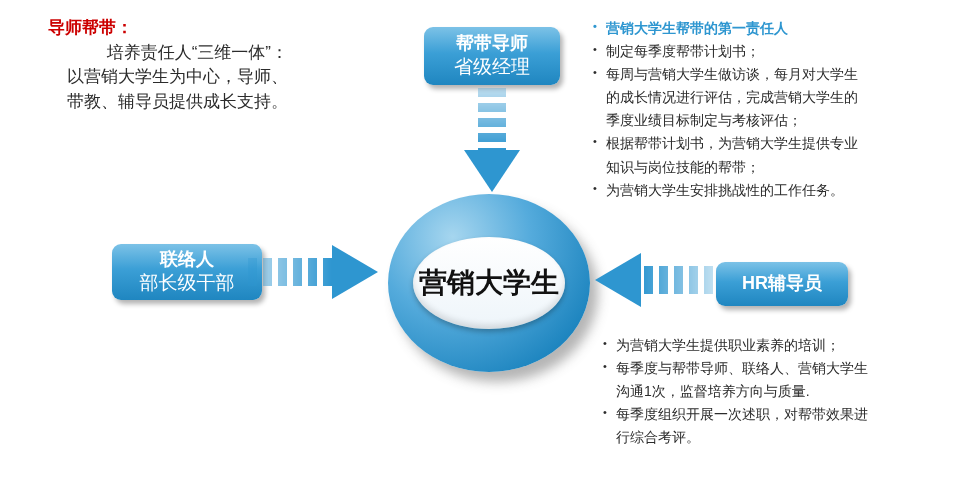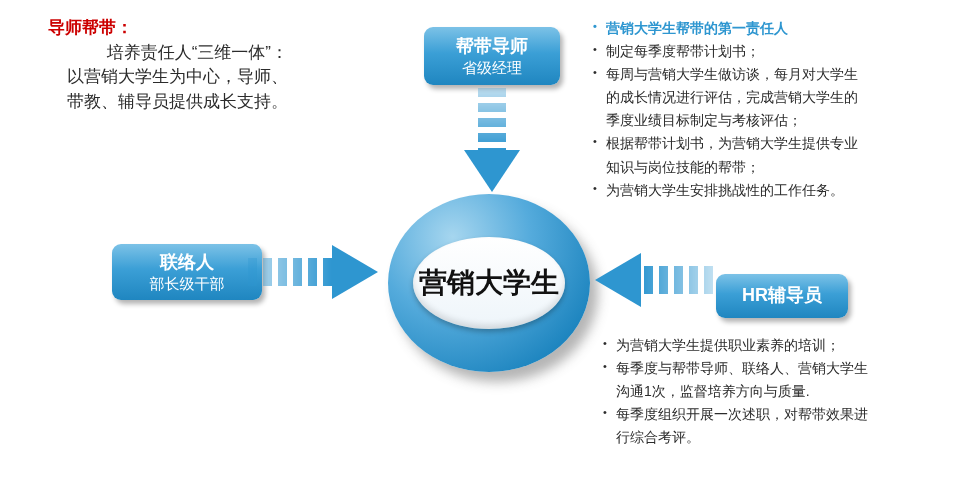--- a/index.html
+++ b/index.html
@@ -15,24 +15,24 @@
   
   .legend{position:absolute;left:48px;top:16px;width:240px;font-size:17px;line-height:1.45;color:var(--text-dark);}
   .legend-title{color:var(--heading-red);font-weight:bold;}
   .legend-lines div{color:var(--text-dark);text-align:right;}
 
   
   .box{position:absolute;border-radius:9px;color:#fff;text-align:center;
        background:linear-gradient(180deg,#7cc2e7 0%,#3b9fd6 45%,#1f86c0 100%);
        box-shadow:3px 4px 5px rgba(0,0,0,.3);display:flex;flex-direction:column;justify-content:center;}
   .box-title{font-size:18px;font-weight:bold;line-height:1.3;}
-  .box-subtitle{font-size:15px;line-height:1.3;}
+  .box-subtitle{font-size:19px;line-height:1.3;}
   .box-mentor{left:424px;top:27px;width:136px;height:58px;}
   .box-liaison{left:112px;top:244px;width:150px;height:56px;}
-  .box-hr{left:716px;top:274px;width:132px;height:44px;}
+  .box-hr{left:716px;top:262px;width:132px;height:44px;}
 
   
   .sphere{position:absolute;left:388px;top:194px;width:202px;height:178px;border-radius:50%;
           background:radial-gradient(ellipse at 32% 24%,#a6d6ef 0%,#55abdc 40%,#1f86c0 78%,#16699c 100%);
           box-shadow:8px 10px 12px rgba(90,90,90,.45);}
   .sphere-inner{position:absolute;left:50%;top:50%;transform:translate(-50%,-50%);
           width:152px;height:92px;border-radius:50%;
           background:linear-gradient(180deg,#ffffff 0%,#eef5fa 100%);
           box-shadow:0 3px 5px rgba(0,0,0,.25), inset 0 -4px 6px rgba(0,0,0,.12);
           display:flex;align-items:center;justify-content:center;}

